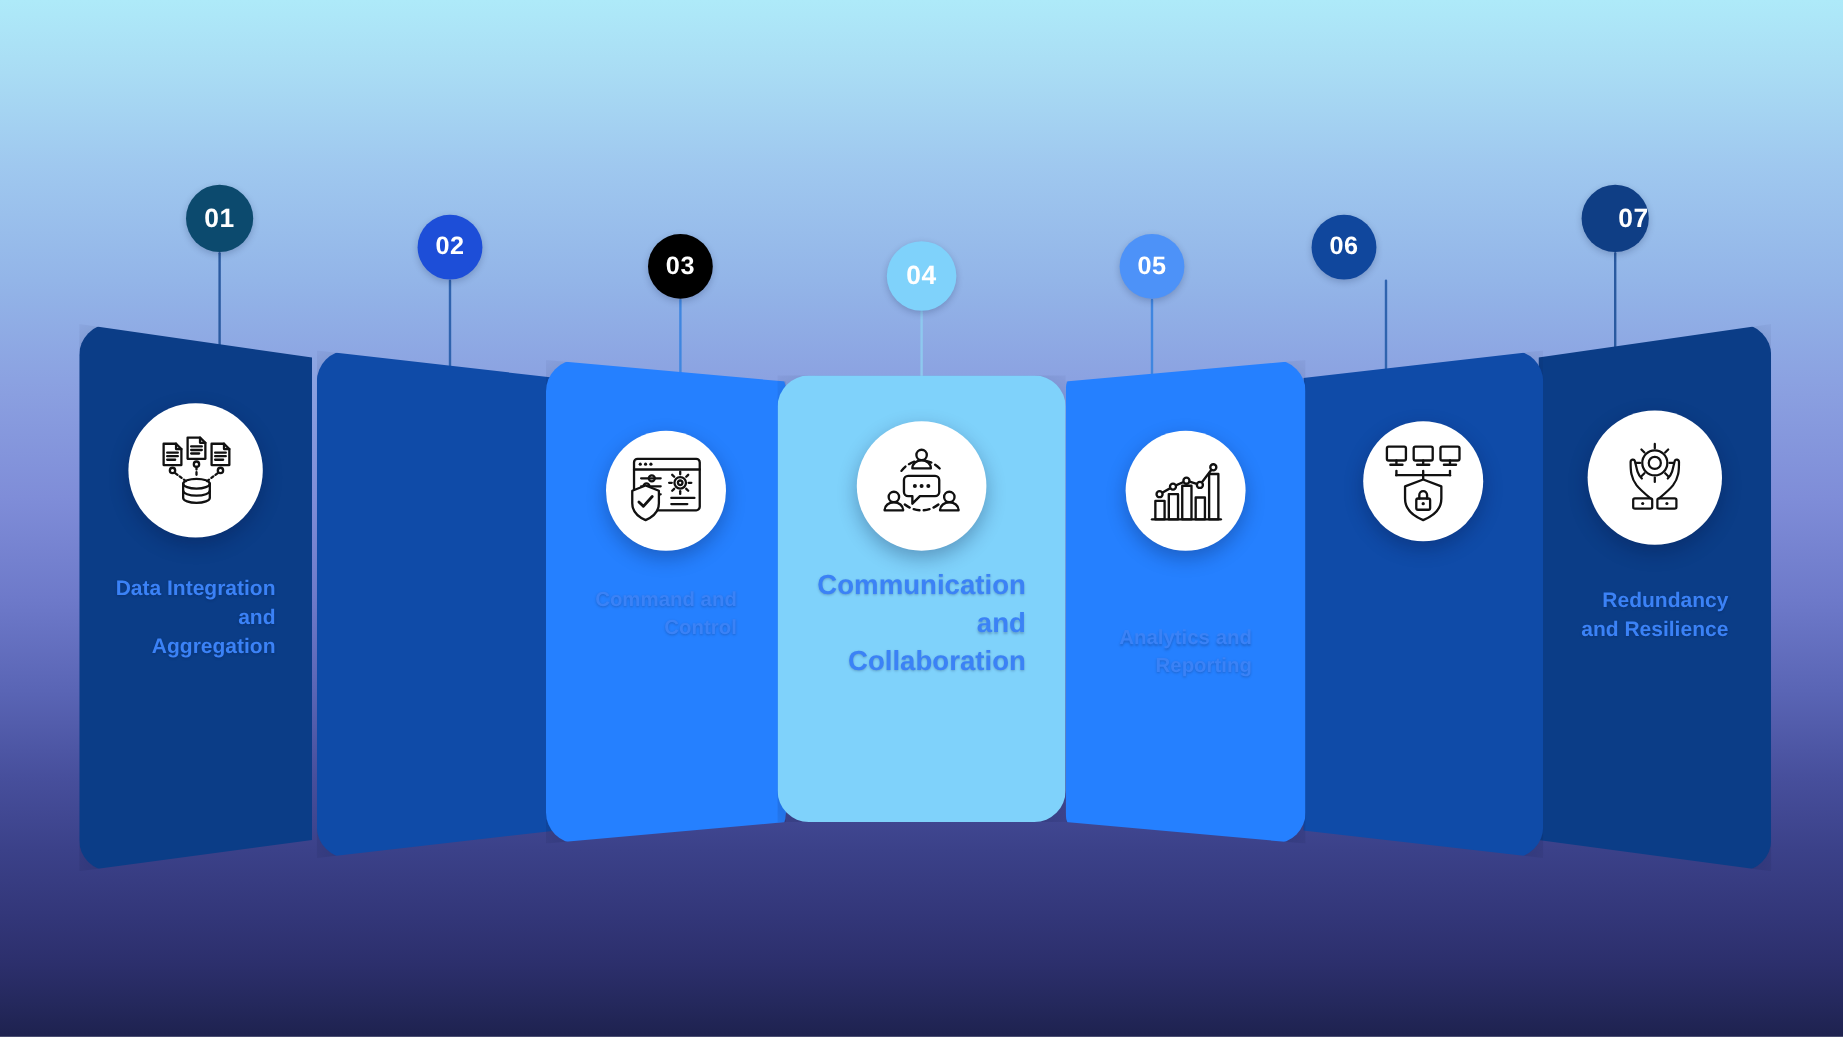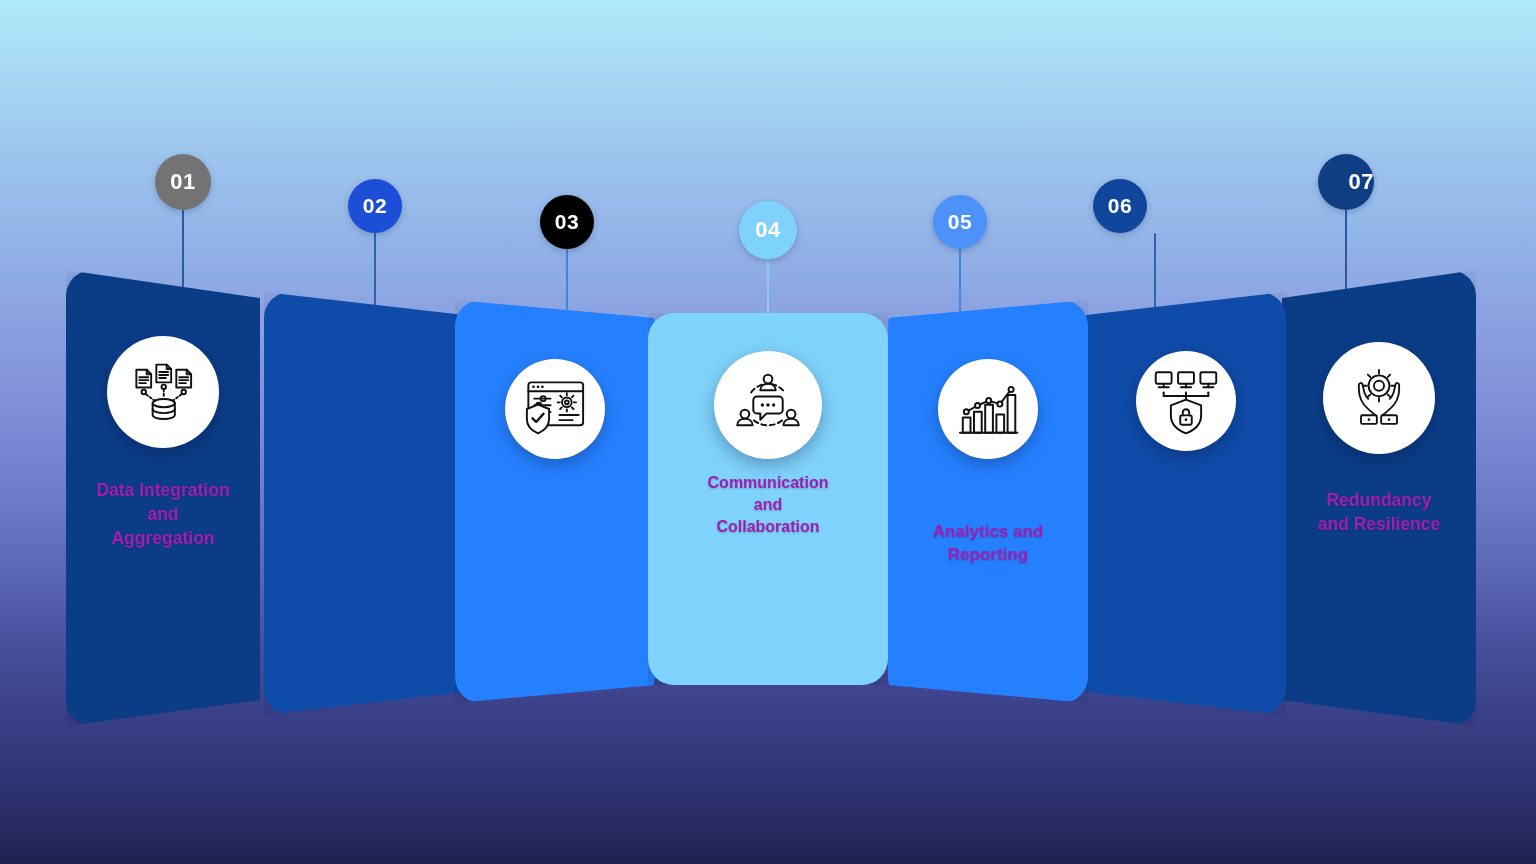--- a/index.html
+++ b/index.html
@@ -49,21 +49,21 @@
     display:flex;flex-direction:column;align-items:center;
   }
   .ico-wrap{
     border-radius:50%;background:#ffffff;
     display:flex;align-items:center;justify-content:center;
     box-shadow:0 6px 16px rgba(8,18,55,.30);
   }
   .ico-wrap svg{display:block;}
   .card-label{
     margin-top:18px;
-    text-align:center;color:#a21caf;font-weight:bold;
+    text-align:right;color:#3b82f6;font-weight:bold;
     line-height:1.38;
     text-shadow:0 1px 2px rgba(10,20,60,.25);
     white-space:pre-line;
   }
 </style>
 </head>
 <body>
 
 <div class="stage">
   <div id="steps-root">
@@ -103,21 +103,21 @@
   <ellipse cx="51" cy="65" rx="15" ry="5.5"></ellipse>
   <path d="M36 65v16c0 3 6.7 5.5 15 5.5s15-2.5 15-5.5V65"></path>
   <path d="M36 73c0 3 6.7 5.5 15 5.5s15-2.5 15-5.5"></path>
 </svg>
           </div>
           <div class="card-label" style="font-size: 17.5px; margin-top: 30px;">Data Integration
 and
 Aggregation</div>
         </div>
       </div>
-      <div class="badge" style="left: 155px; top: 154px; width: 56px; height: 56px; background: #737373; font-size: 22px;">
+      <div class="badge" style="left: 155px; top: 154px; width: 56px; height: 56px; background: #0c4a6e; font-size: 22px;">
         <span>01</span>
       </div>
       <div class="stem" style="left: 1345px; top: 210px; height: 90px; background: rgb(42, 90, 160);"></div>
       <div class="card" style="left: 1282px; top: 270px; width: 194px; height: 456px;">
         <div class="card-shape" style="background: rgb(11, 61, 135); clip-path: polygon(0% 6.14%, 100% 0%, 100% 100%, 0% 94.298%);"></div>
         <div class="card-inner" style="top: 72px;">
           <div class="ico-wrap" style="width: 112px; height: 112px;">
 <svg viewBox="0 0 100 100" width="72" height="72" fill="none" stroke="#111" stroke-width="2.6" stroke-linecap="round" stroke-linejoin="round">
   <g transform="translate(50,33)">
     <circle cx="0" cy="0" r="14.5"></circle>
@@ -221,20 +221,22 @@
       <line x1="-6.8" y1="-6.8" x2="-9" y2="-9"></line>
                   <line x1="6.8" y1="6.8" x2="9" y2="9"></line>
       <line x1="6.8" y1="-6.8" x2="9" y2="-9"></line>
                   <line x1="-6.8" y1="6.8" x2="-9" y2="9"></line>
     </g>
   </g>
   <path d="M12 50l15-6 15 6v14c0 10-8 16-15 19-7-3-15-9-15-19z" fill="#fff"></path>
   <path d="M19.5 62.5l5 5 10-11" stroke-width="3.2"></path>
 </svg>
           </div>
+          <div class="card-label" style="font-size: 17px; margin-top: 29px;">Command and
+Control</div>
         </div>
       </div>
       <div class="badge" style="left: 540px; top: 195px; width: 54px; height: 54px; background: #000000; font-size: 21px;">
         <span>03</span>
       </div>
       <div class="stem" style="left: 959px; top: 249px; height: 67px; background: rgb(63, 134, 224);"></div>
       <div class="card" style="left: 888px; top: 300px; width: 200px; height: 403px;">
         <div class="card-shape" style="background: rgb(37, 128, 255); clip-path: polygon(0% 4.467%, 100% 0%, 100% 100%, 0% 95.533%);"></div>
         <div class="card-inner" style="top: 59px; gap: 32px;">
           <div class="ico-wrap" style="width: 100px; height: 100px;">
@@ -274,21 +276,21 @@
   <circle cx="17" cy="63" r="6.2"></circle>
   <path d="M6 79c0-6 5-9.5 11-9.5S28 73 28 79z"></path>
   <circle cx="83" cy="63" r="6.2"></circle>
   <path d="M72 79c0-6 5-9.5 11-9.5S94 73 94 79z"></path>
   <path d="M34 38h32a5 5 0 0 1 5 5v14a5 5 0 0 1-5 5H48l-9 9v-9h-5a5 5 0 0 1-5-5V43a5 5 0 0 1 5-5z"></path>
   <circle cx="42" cy="50" r="2.4" fill="#111" stroke="none"></circle>
   <circle cx="50" cy="50" r="2.4" fill="#111" stroke="none"></circle>
   <circle cx="58" cy="50" r="2.4" fill="#111" stroke="none"></circle>
 </svg>
           </div>
-          <div class="card-label" style="font-size: 16px; margin-top: 13px;">Communication
+          <div class="card-label" style="font-size: 23px; margin-top: 13px;">Communication
 and
 Collaboration</div>
         </div>
       </div>
       <div class="badge" style="left: 739px; top: 201px; width: 58px; height: 58px; background: rgb(127, 210, 251); font-size: 22px;">
         <span>04</span>
       </div>
     </div>
 </div>
 

